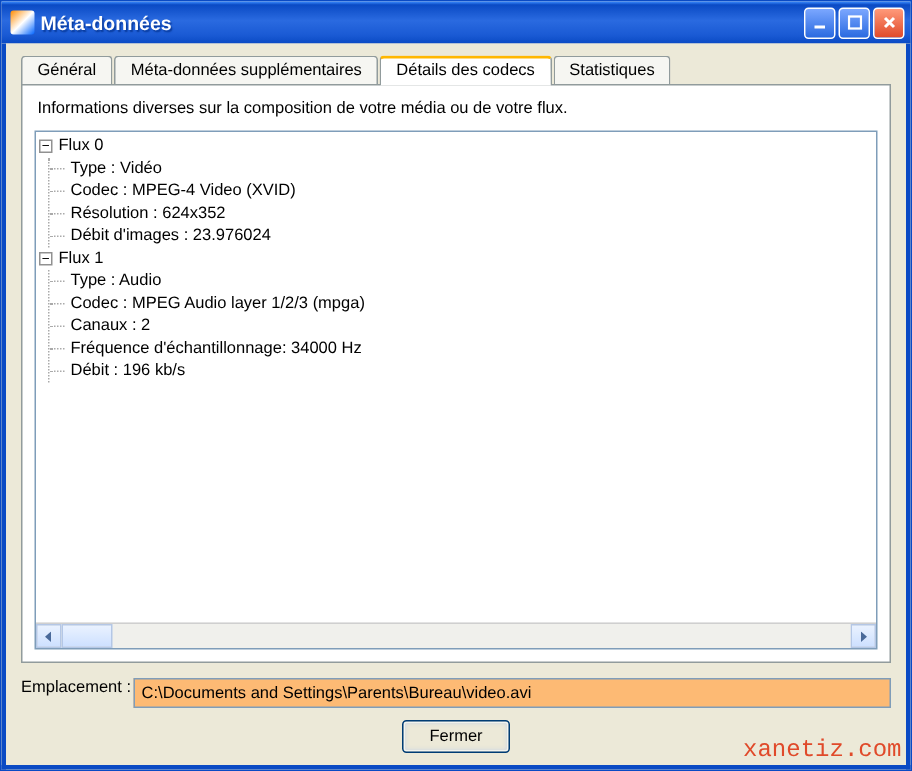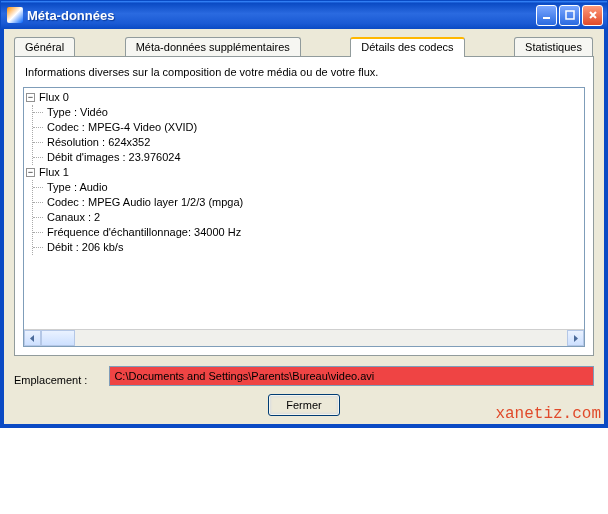--- a/index.html
+++ b/index.html
@@ -1,18 +1,18 @@
 <!DOCTYPE html>
 <html><head>
 <meta charset="utf-8">
 <style>
   * { box-sizing: border-box; }
   html, body { margin: 0; padding: 0; font-family: Tahoma, sans-serif; font-size: 11px; }
   .window {
-    width: 608px; height: 428px;
+    width: 608px; height: 514px;
     background: #ece9d8;
     border: 1px solid #0a4ac4;
     display: flex; flex-direction: column;
     position: relative;
   }
   .titlebar {
     height: 28px;
     background: linear-gradient(to bottom, #3b8cff 0%, #0a4ac4 8%, #2a6ae0 45%, #1a5ad4 80%, #0a4ac4 100%);
     display: flex; align-items: center;
     padding: 0 4px 0 4px;
@@ -36,21 +36,21 @@
   .tbtn.close { background: linear-gradient(to bottom, #ff9a7a, #e04a2a); }
   .tbtn svg { display: block; }
   .client {
     flex: 1; padding: 8px 10px 8px 10px;
     display: flex; flex-direction: column;
     min-height: 0;
     background: #ece9d8;
     border: 3px solid #0a4ac4; border-top: none;
   }
   .tabs-wrap { display: flex; flex-direction: column; flex: 1; min-height: 0; }
-  .tabs-row { display: flex; position: relative; z-index: 2; justify-content: space-between; }
+  .tabs-row { display: flex; position: relative; z-index: 2; }
   .tab {
     background: #f6f6f2;
     border: 1px solid #919b9c;
     border-bottom: none;
     border-radius: 3px 3px 0 0;
     padding: 3px 10px 3px 10px;
     margin-right: 1px;
     cursor: pointer;
   }
   .tab.active {
@@ -96,24 +96,24 @@
     border: 1px solid #b4c7e6;
     display: flex; align-items: center; justify-content: center;
     cursor: pointer;
   }
   .strack { flex: 1; position: relative; background: #f0f0ec; }
   .sthumb {
     position: absolute; left: 0; top: 0; bottom: 0; width: 34px;
     background: linear-gradient(to bottom,#eaf2ff,#cde0ff);
     border: 1px solid #b4c7e6;
   }
-  .loc-row { display: flex; align-items: flex-end; margin-top: 10px; gap: 22px; }
+  .loc-row { display: flex; align-items: flex-start; margin-top: 10px; gap: 2px; }
   .loc-input {
     flex: 1; height: 20px; border: 1px solid #7f9db9;
-    padding: 0 4px; font: 11px Tahoma, sans-serif; background: #ef4444;
+    padding: 0 4px; font: 11px Tahoma, sans-serif; background: #fdba74;
   }
   .btn-row { display: flex; justify-content: center; margin-top: 8px; }
   .btn {
     min-width: 72px; height: 22px;
     background: #ece9d8;
     border: 1px solid #003c74;
     border-radius: 3px;
     box-shadow: inset 0 0 0 1px #f4f4ee, inset 0 0 3px 1px rgba(180,200,240,0.6);
     cursor: pointer; font: 11px Tahoma, sans-serif;
     padding: 0 12px;
@@ -181,21 +181,21 @@
             <div class="tree-node">
               <div class="node-line">
                 <span class="toggle">−</span>
                 <span>Flux 1</span>
               </div>
               <div class="children">
                 <div class="leaf">Type : Audio</div>
                 <div class="leaf">Codec : MPEG Audio layer 1/2/3 (mpga)</div>
                 <div class="leaf">Canaux : 2</div>
                 <div class="leaf">Fréquence d'échantillonnage: 34000 Hz</div>
-                <div class="leaf">Débit : 206 kb/s</div>
+                <div class="leaf">Débit : 196 kb/s</div>
               </div>
             </div>
 
           </div>
           <div class="hscroll">
             <div class="sbtn">
               <svg width="7" height="7" viewBox="0 0 7 7">
                   <path d="M5 0 L1 3.5 L5 7 Z" fill="#4a6a9a"></path>
                 </svg>
             </div>

